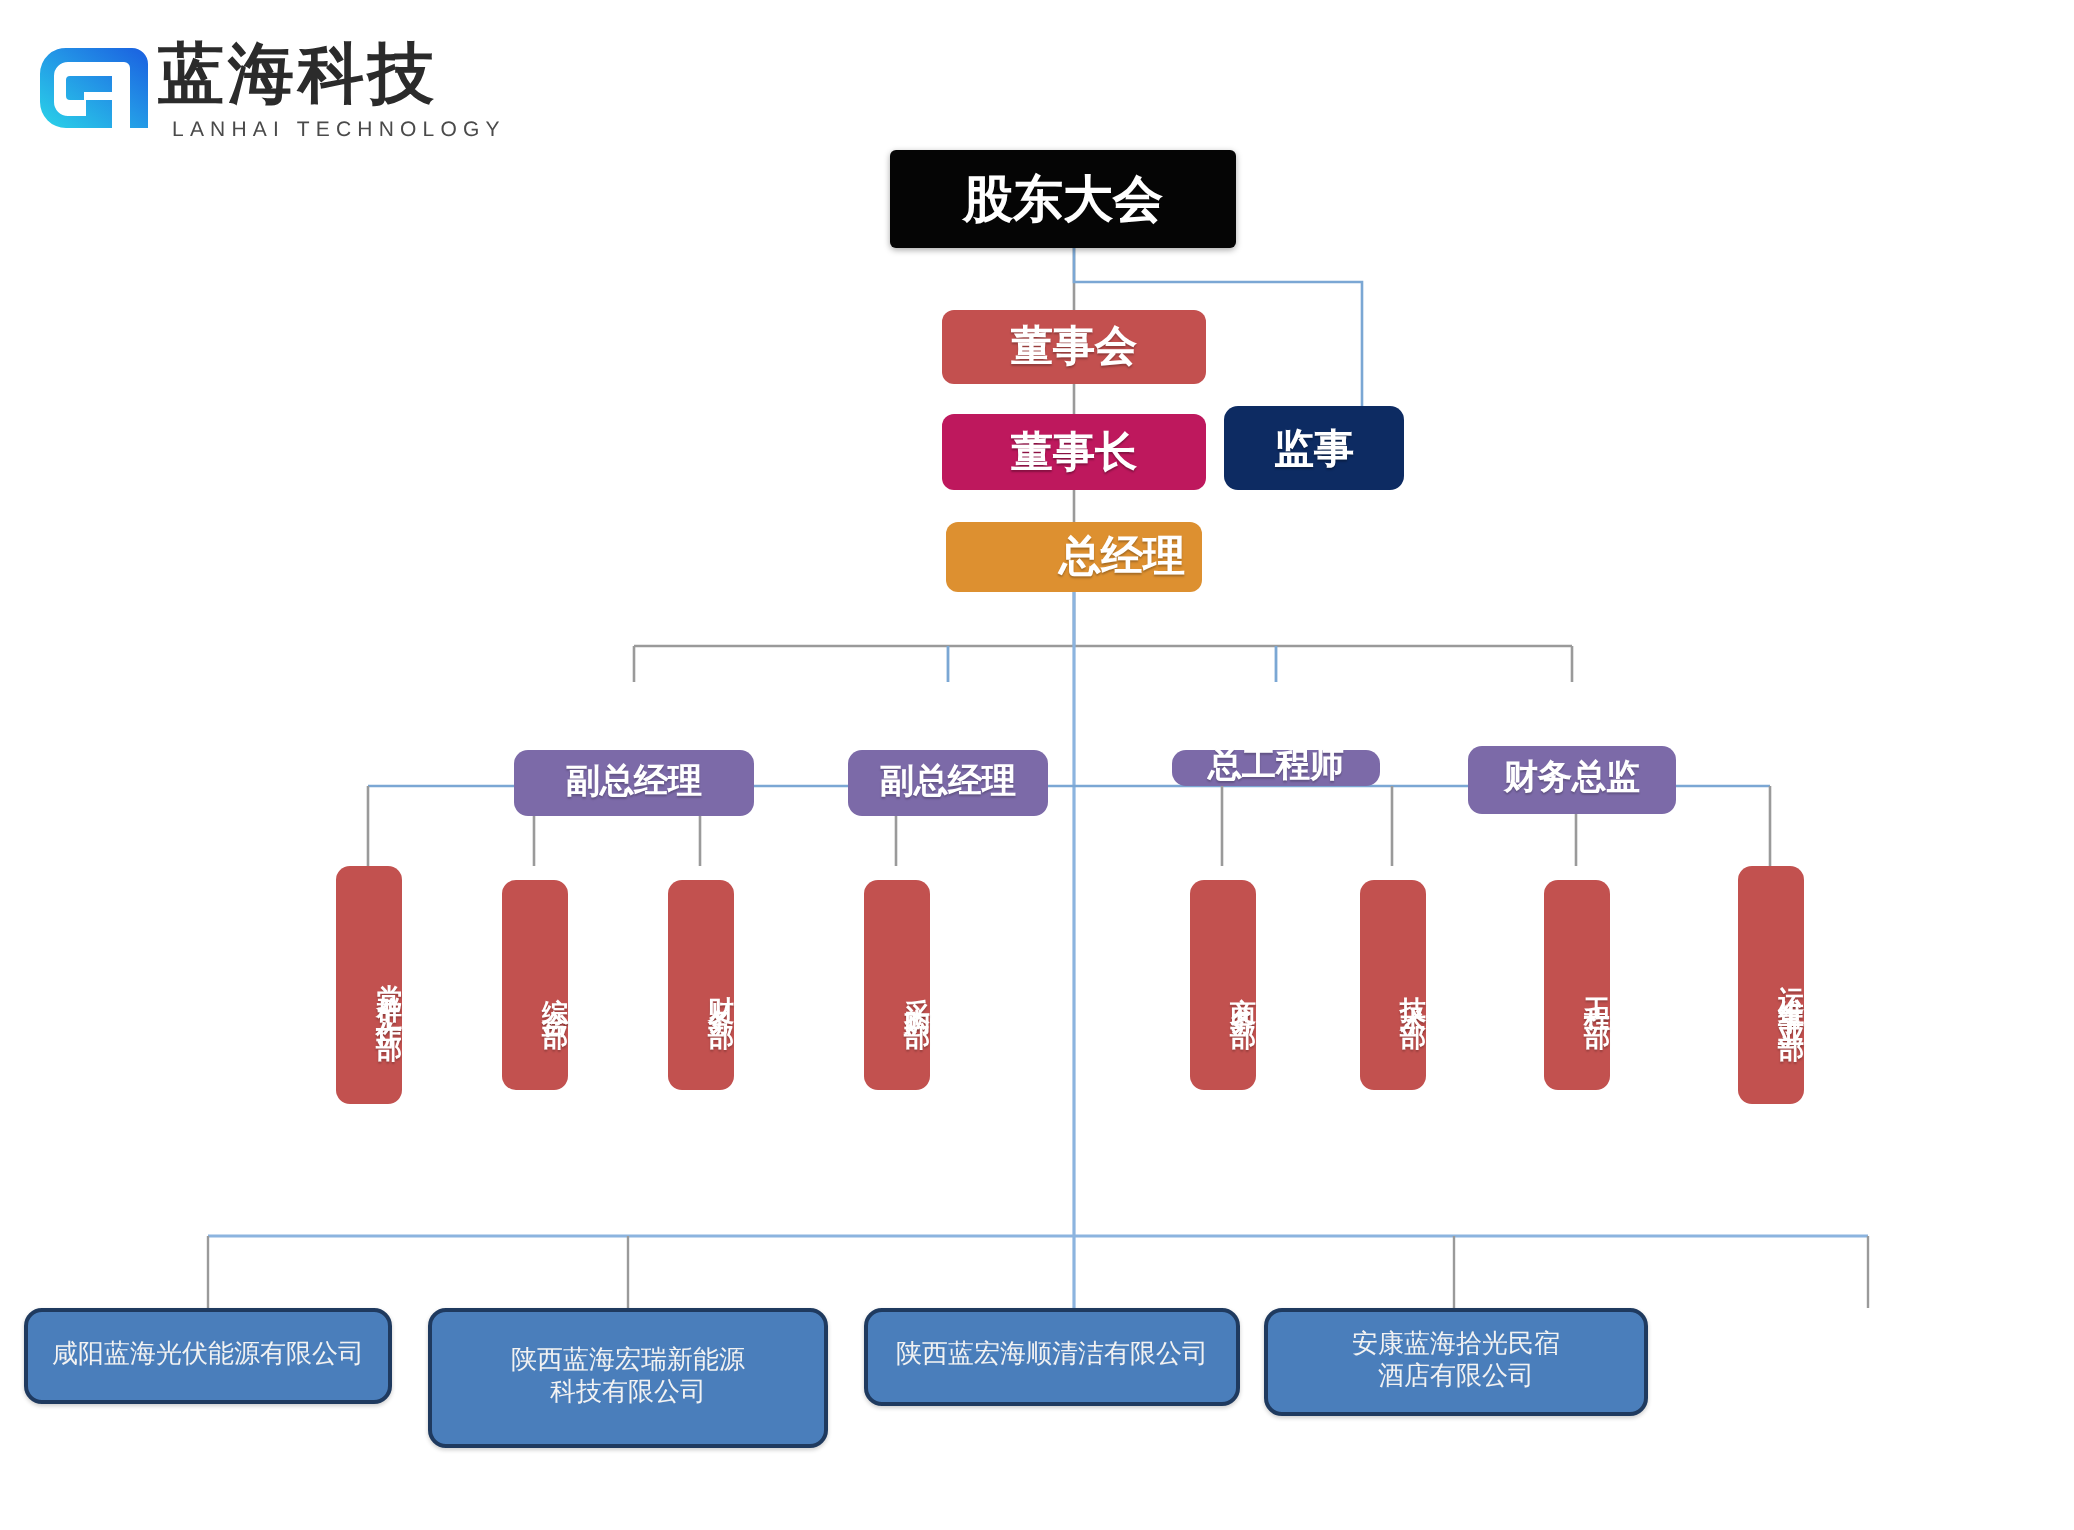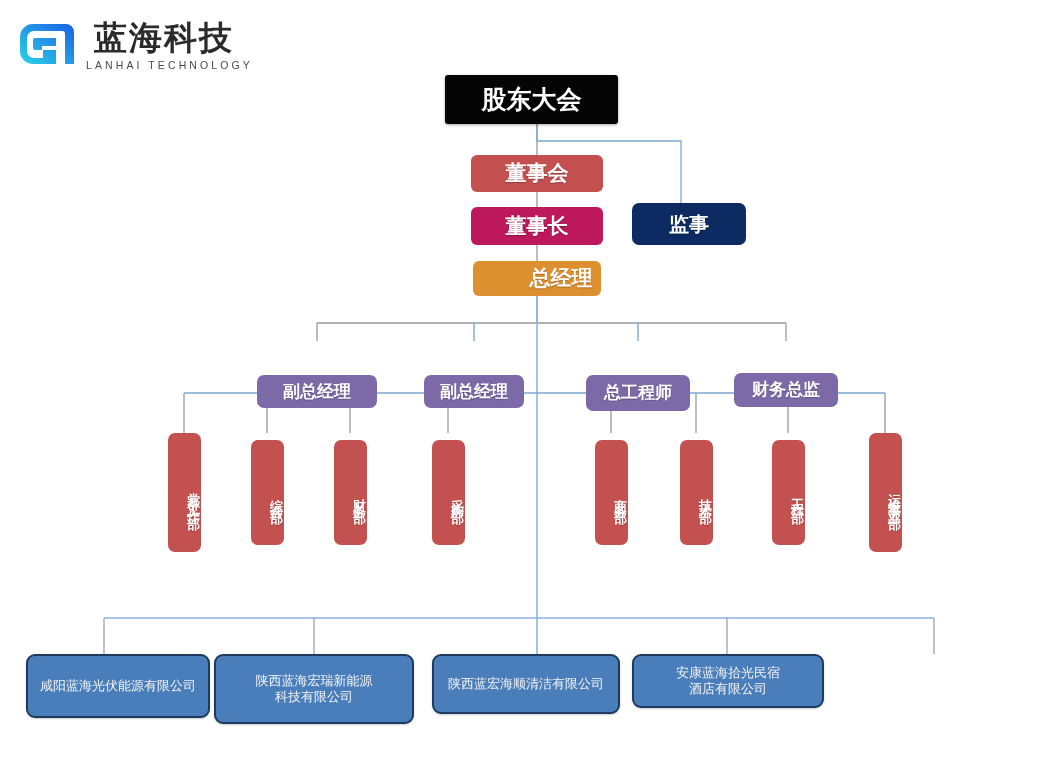--- a/index.html
+++ b/index.html
@@ -9,21 +9,21 @@
     font-family:"Liberation Sans","DejaVu Sans",sans-serif;
     overflow:hidden;
     position:relative;
   }
   #root{position:absolute;left:0;top:0;width:1037px;height:765px;}
 
   
   .logo-wrap{position:absolute;left:16px;top:18px;width:250px;height:56px;}
   .logo-mark{position:absolute;left:0;top:2px;width:62px;height:48px;}
   .logo-cn{
-    position:absolute;left:78px;top:3px;
+    position:absolute;left:63px;top:3px;
     font-size:33px;font-weight:bold;letter-spacing:2px;
     color:#2b2b2b;line-height:34px;white-space:nowrap;
     font-family:Liberation Serif, serif;
   }
   .logo-en{
     position:absolute;left:70px;top:41px;
     font-size:10.5px;letter-spacing:3.1px;color:#4a4a4a;
     white-space:nowrap;font-weight:500;
   }
 
@@ -159,54 +159,54 @@
       <line x1="314" y1="618" x2="314" y2="654"></line>
       <line x1="727" y1="618" x2="727" y2="654"></line>
       <line x1="934" y1="618" x2="934" y2="654"></line>
     </g>
   </svg>
 
   <div class="node n-shareholders" style="left:445px;top:75px;width:173px;height:49px;">股东大会</div>
 
   <div class="node n-board" style="left:471px;top:155px;width:132px;height:37px;">董事会</div>
 
-  <div class="node n-supervisor" style="left:632px;top:203px;width:114px;height:42px;">监事</div>
+  <div class="node n-supervisor" style="left:612px;top:203px;width:90px;height:42px;">监事</div>
 
   <div class="node n-chairman" style="left:471px;top:207px;width:132px;height:38px;">董事长</div>
 
   <div class="node n-gm" style="left:473px;top:261px;width:128px;height:35px;padding-left:48px;">总经理</div>
 
   <div class="node n-exec" style="left:257px;top:341px;width:120px;height:33px;">副总经理</div>
   <div class="node n-exec" style="left:424px;top:341px;width:100px;height:33px;">副总经理</div>
-  <div class="node n-exec" style="left:586px;top:341px;width:104px;height:36px;text-align:right;">总工程师</div>
+  <div class="node n-exec" style="left:586px;top:341px;width:104px;height:18px;text-align:right;">总工程师</div>
   <div class="node n-exec" style="left:734px;top:339px;width:104px;height:34px;">财务总监</div>
 
   <div class="node n-dept" style="left:168px;top:433px;width:33px;height:119px;">党群工作部</div>
   <div class="node n-dept" style="left:251px;top:440px;width:33px;height:105px;">综合部</div>
   <div class="node n-dept" style="left:334px;top:440px;width:33px;height:105px;">财务部</div>
   <div class="node n-dept" style="left:432px;top:440px;width:33px;height:105px;">采购部</div>
   <div class="node n-dept" style="left:595px;top:440px;width:33px;height:105px;">商务部</div>
   <div class="node n-dept" style="left:680px;top:440px;width:33px;height:105px;">技术部</div>
   <div class="node n-dept" style="left:772px;top:440px;width:33px;height:105px;">工程部</div>
   <div class="node n-dept" style="left:869px;top:433px;width:33px;height:119px;">运维事业部</div>
 
-  <div class="node n-sub" style="left:26px;top:654px;width:184px;height:64px;text-align:right;">
+  <div class="node n-sub" style="left:12px;top:654px;width:184px;height:48px;text-align:right;">
     <div>
       <span>咸阳蓝海光伏能源有限公司</span>
     </div>
   </div>
 
   <div class="node n-sub" style="left:214px;top:654px;width:200px;height:70px;">
     <div>
       <span>陕西蓝海宏瑞新能源</span>
       <span>科技有限公司</span>
     </div>
   </div>
 
-  <div class="node n-sub" style="left:432px;top:654px;width:188px;height:60px;">
+  <div class="node n-sub" style="left:432px;top:654px;width:188px;height:49px;">
     <div>
       <span>陕西蓝宏海顺清洁有限公司</span>
     </div>
   </div>
 
   <div class="node n-sub" style="left:632px;top:654px;width:192px;height:54px;">
     <div>
       <span>安康蓝海拾光民宿</span>
       <span>酒店有限公司</span>
     </div>

